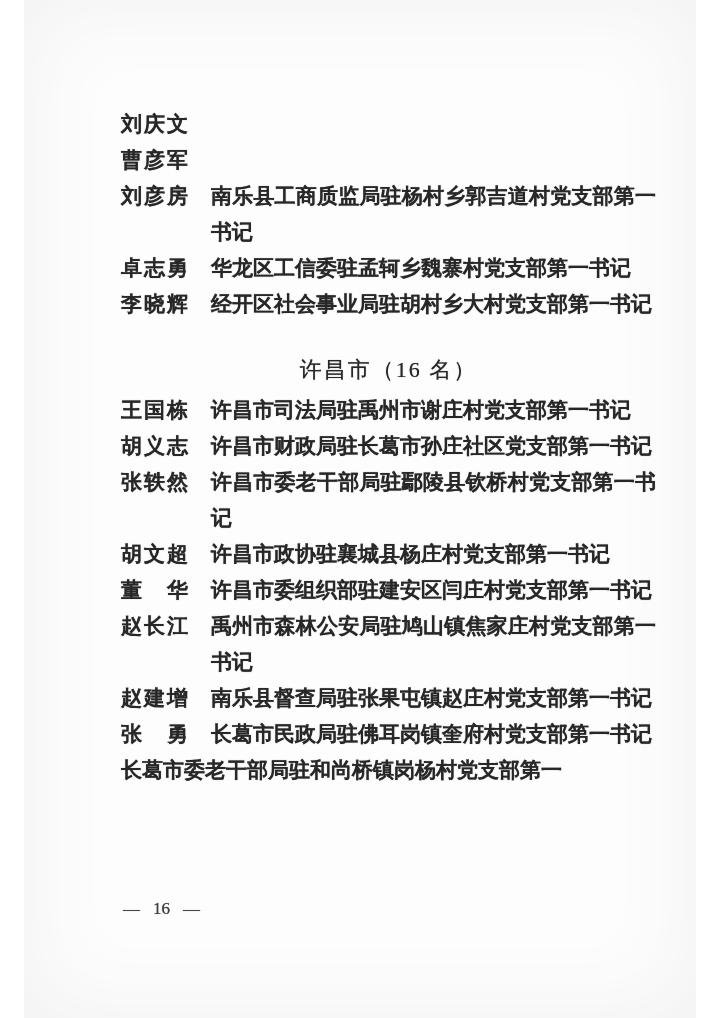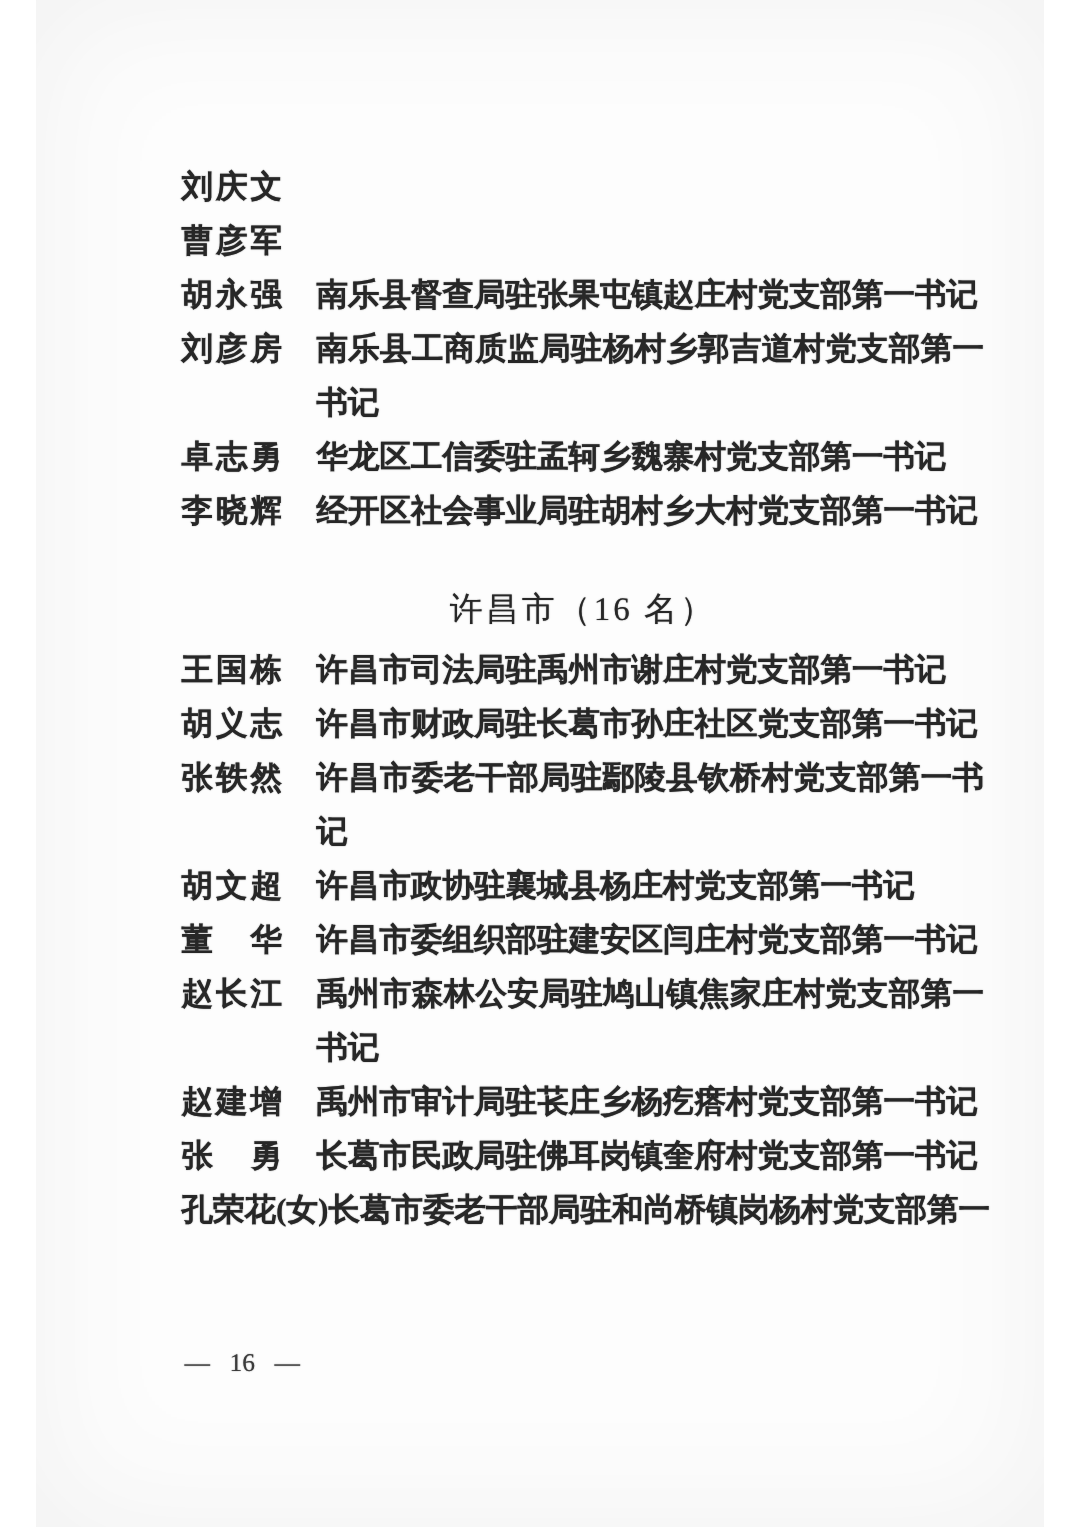--- a/index.html
+++ b/index.html
@@ -81,24 +81,20 @@
 <div class="page">
   <div class="content">
 
     <div class="entry">
       <span class="name">刘庆文</span>
     </div>
     <div class="entry">
       <span class="name">曹彦军</span>
     </div>
     <div class="entry">
-      <span class="name">胡永强</span>
-      <span class="desc">南乐县督查局驻张果屯镇赵庄村党支部第一书记</span>
-    </div>
-    <div class="entry">
       <span class="name">刘彦房</span>
       <span class="desc">南乐县工商质监局驻杨村乡郭吉道村党支部第一书记</span>
     </div>
     <div class="entry">
       <span class="name">卓志勇</span>
       <span class="desc">华龙区工信委驻孟轲乡魏寨村党支部第一书记</span>
     </div>
     <div class="entry">
       <span class="name">李晓辉</span>
       <span class="desc">经开区社会事业局驻胡村乡大村党支部第一书记</span>
@@ -125,28 +121,27 @@
     <div class="entry">
       <span class="name">董　华</span>
       <span class="desc">许昌市委组织部驻建安区闫庄村党支部第一书记</span>
     </div>
     <div class="entry">
       <span class="name">赵长江</span>
       <span class="desc">禹州市森林公安局驻鸠山镇焦家庄村党支部第一书记</span>
     </div>
     <div class="entry">
       <span class="name">赵建增</span>
-      <span class="desc">禹州市审计局驻苌庄乡杨疙瘩村党支部第一书记</span>
+      <span class="desc">南乐县督查局驻张果屯镇赵庄村党支部第一书记</span>
     </div>
     <div class="entry">
       <span class="name">张　勇</span>
       <span class="desc">长葛市民政局驻佛耳岗镇奎府村党支部第一书记</span>
     </div>
     <div class="entry">
-      <span class="name tight">孔荣花(女)</span>
       <span class="desc">长葛市委老干部局驻和尚桥镇岗杨村党支部第一</span>
     </div>
 
   </div>
 
   <div class="footer">
     <span class="dash">—</span>
     <span>16</span>
     <span class="dash">—</span>
   </div>

